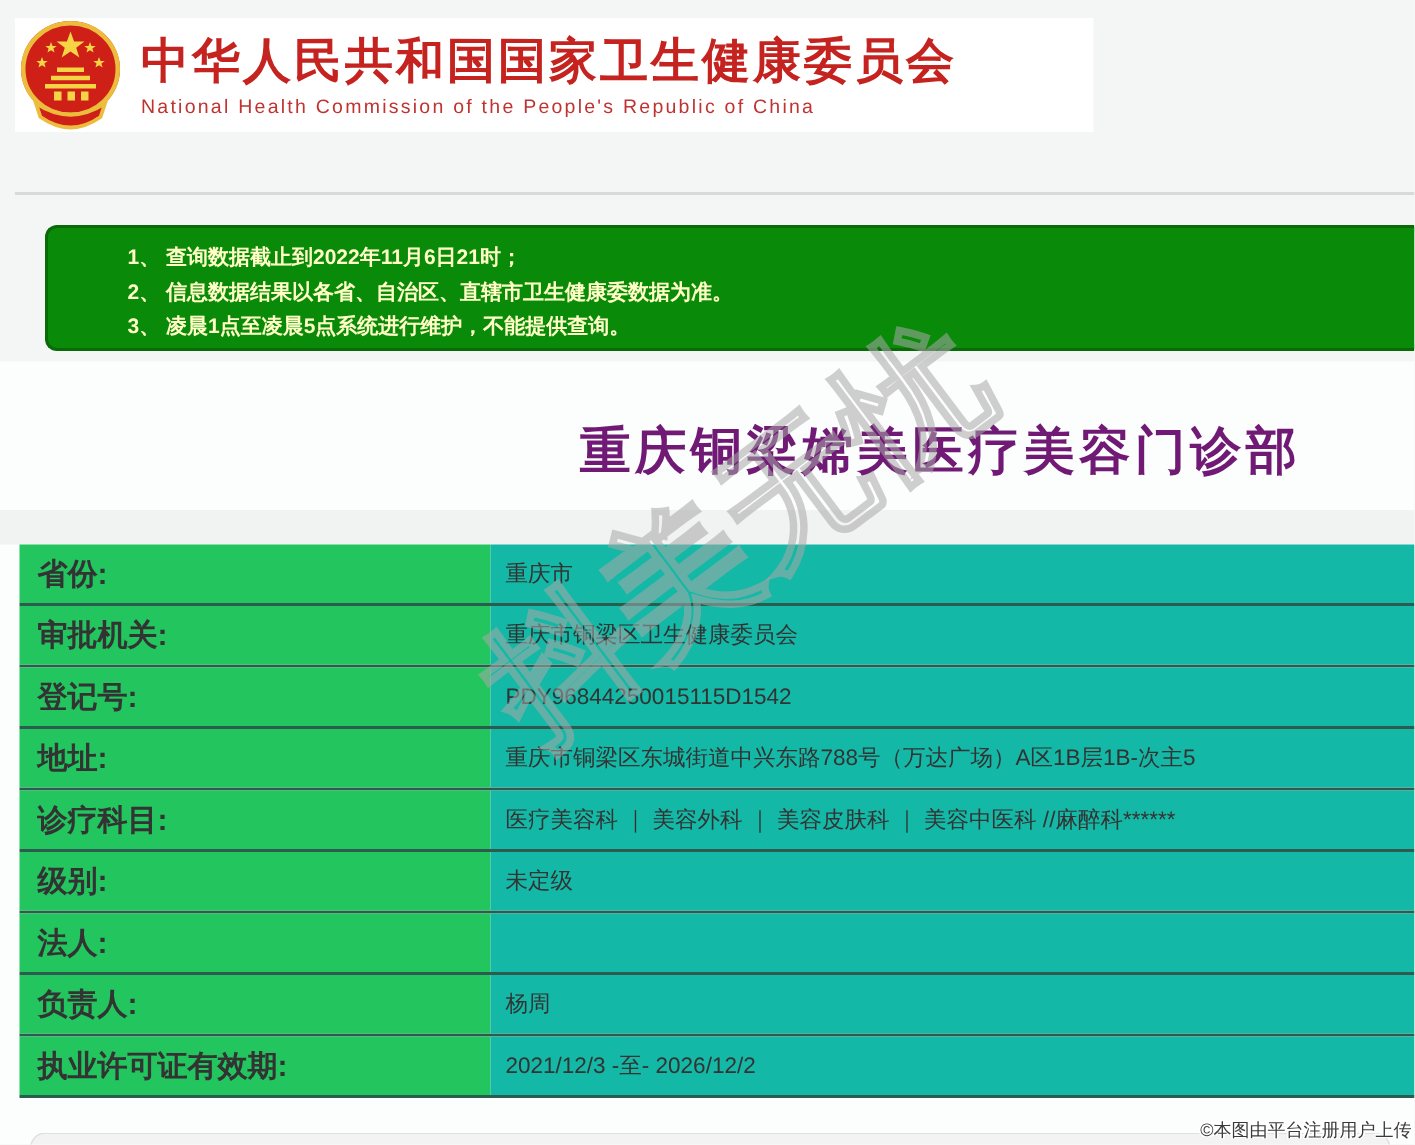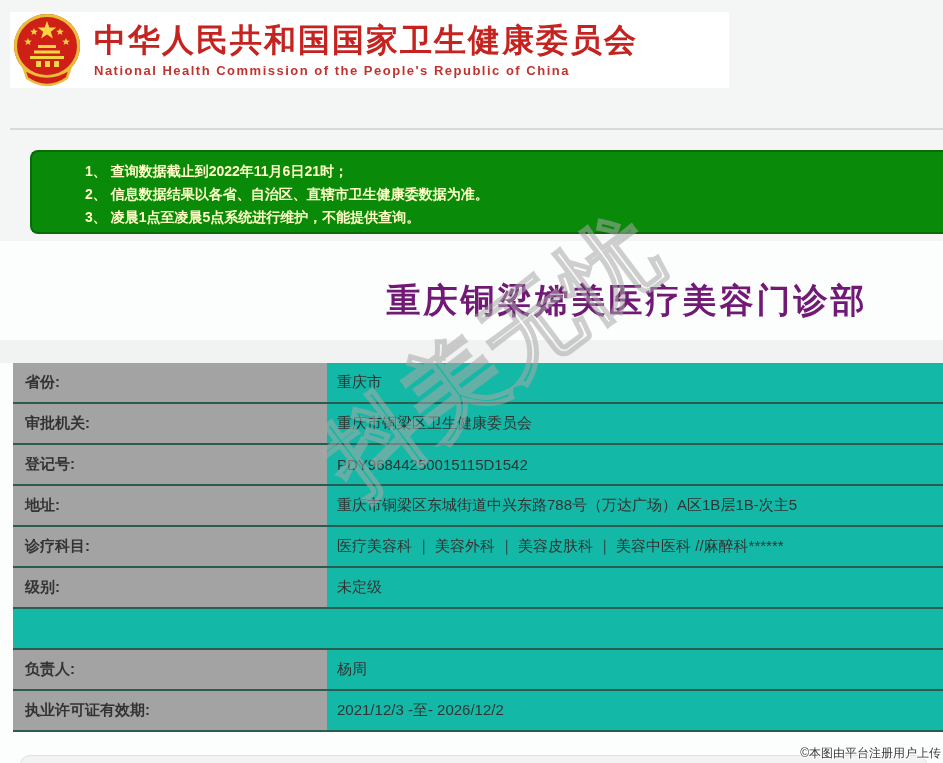--- a/index.html
+++ b/index.html
@@ -6,43 +6,43 @@
   html,body { width:943px; height:763px; }
   body { font-family:"Liberation Sans", sans-serif; background:#f4f5f5; }
   #page { position:relative; width:943px; height:763px; overflow:hidden; background:#f4f5f5; }
 
   
   .header-card { position:absolute; left:10px; top:12px; width:719px; height:76px;
                  background:#ffffff; display:flex; align-items:center; }
   .emblem { width:70px; height:76px; margin-left:2px; flex:0 0 auto; }
   .header-titles { margin-left:12px; overflow:hidden; }
   .header-cn { color:#c5231f; font-size:32px; font-weight:bold; letter-spacing:2px; white-space:nowrap; line-height:36px; }
-  .header-en { color:#bf3330; font-size:13px; font-weight:bold; letter-spacing:1.5px; white-space:nowrap; margin-top:5px; }
+  .header-en { color:#bf3330; font-size:13px; font-weight:normal; letter-spacing:1.5px; white-space:nowrap; margin-top:5px; }
 
   .top-divider { position:absolute; top:128px; left:10px; right:0; height:2px; background:#d9d9d9; }
 
   
   .notice { position:absolute; left:30px; top:150px; right:0; height:84px;
             background:#0a8a09; border:2px solid #0a6a08; border-right:none;
             border-radius:8px 0 0 8px; padding:8px 0 12px 53px;
             color:#ffffc6; font-size:14px; font-weight:bold; line-height:23px; }
   .notice div { white-space:nowrap; }
 
   
   .main-area { position:absolute; top:241px; left:0; right:0; bottom:0; background:#fcfdfd; }
   .gray-strip { position:absolute; top:340px; left:0; right:0; height:23px; background:#f1f2f2; }
 
   .org-title-wrap { position:absolute; top:278px; left:311px; right:0; text-align:center; }
   .org-title { font-size:34px; font-weight:bold; color:#701a75; letter-spacing:3px; white-space:nowrap; }
 
   
   .info-table { position:absolute; top:363px; left:13px; right:0; }
   .row { display:flex; height:41px; border-bottom:2px solid #2b5c4f; }
-  .row-label { width:314px; flex:0 0 auto; background:#a3a3a3; display:flex; align-items:center;
-               padding-left:12px; font-weight:bold; font-size:15px; color:#333; }
+  .row-label { width:314px; flex:0 0 auto; background:#22c55e; display:flex; align-items:center;
+               padding-left:12px; font-weight:bold; font-size:20px; color:#333; }
   .row-value { flex:1; background:#14b8a6; display:flex; align-items:center;
                padding-left:10px; font-size:15px; color:#333; white-space:nowrap; overflow:hidden; }
 
   
   .bottom-box { position:absolute; top:755px; left:20px; right:16px; height:16px;
                 background:#f3f3f3; border:1px solid #e0e0e0; border-bottom:none;
                 border-radius:10px 10px 0 0; }
 
   
   .wm-diagonal { position:absolute; left:338px; top:425px; z-index:6; pointer-events:none;
@@ -116,20 +116,21 @@
     </div>
     <div class="row">
       <div class="row-label">诊疗科目:</div>
       <div class="row-value">医疗美容科 ｜ 美容外科 ｜ 美容皮肤科 ｜ 美容中医科 //麻醉科******</div>
     </div>
     <div class="row">
       <div class="row-label">级别:</div>
       <div class="row-value">未定级</div>
     </div>
     <div class="row">
+      <div class="row-label">法人:</div>
       <div class="row-value"></div>
     </div>
     <div class="row">
       <div class="row-label">负责人:</div>
       <div class="row-value">杨周</div>
     </div>
     <div class="row">
       <div class="row-label">执业许可证有效期:</div>
       <div class="row-value">2021/12/3 -至- 2026/12/2</div>
     </div>

